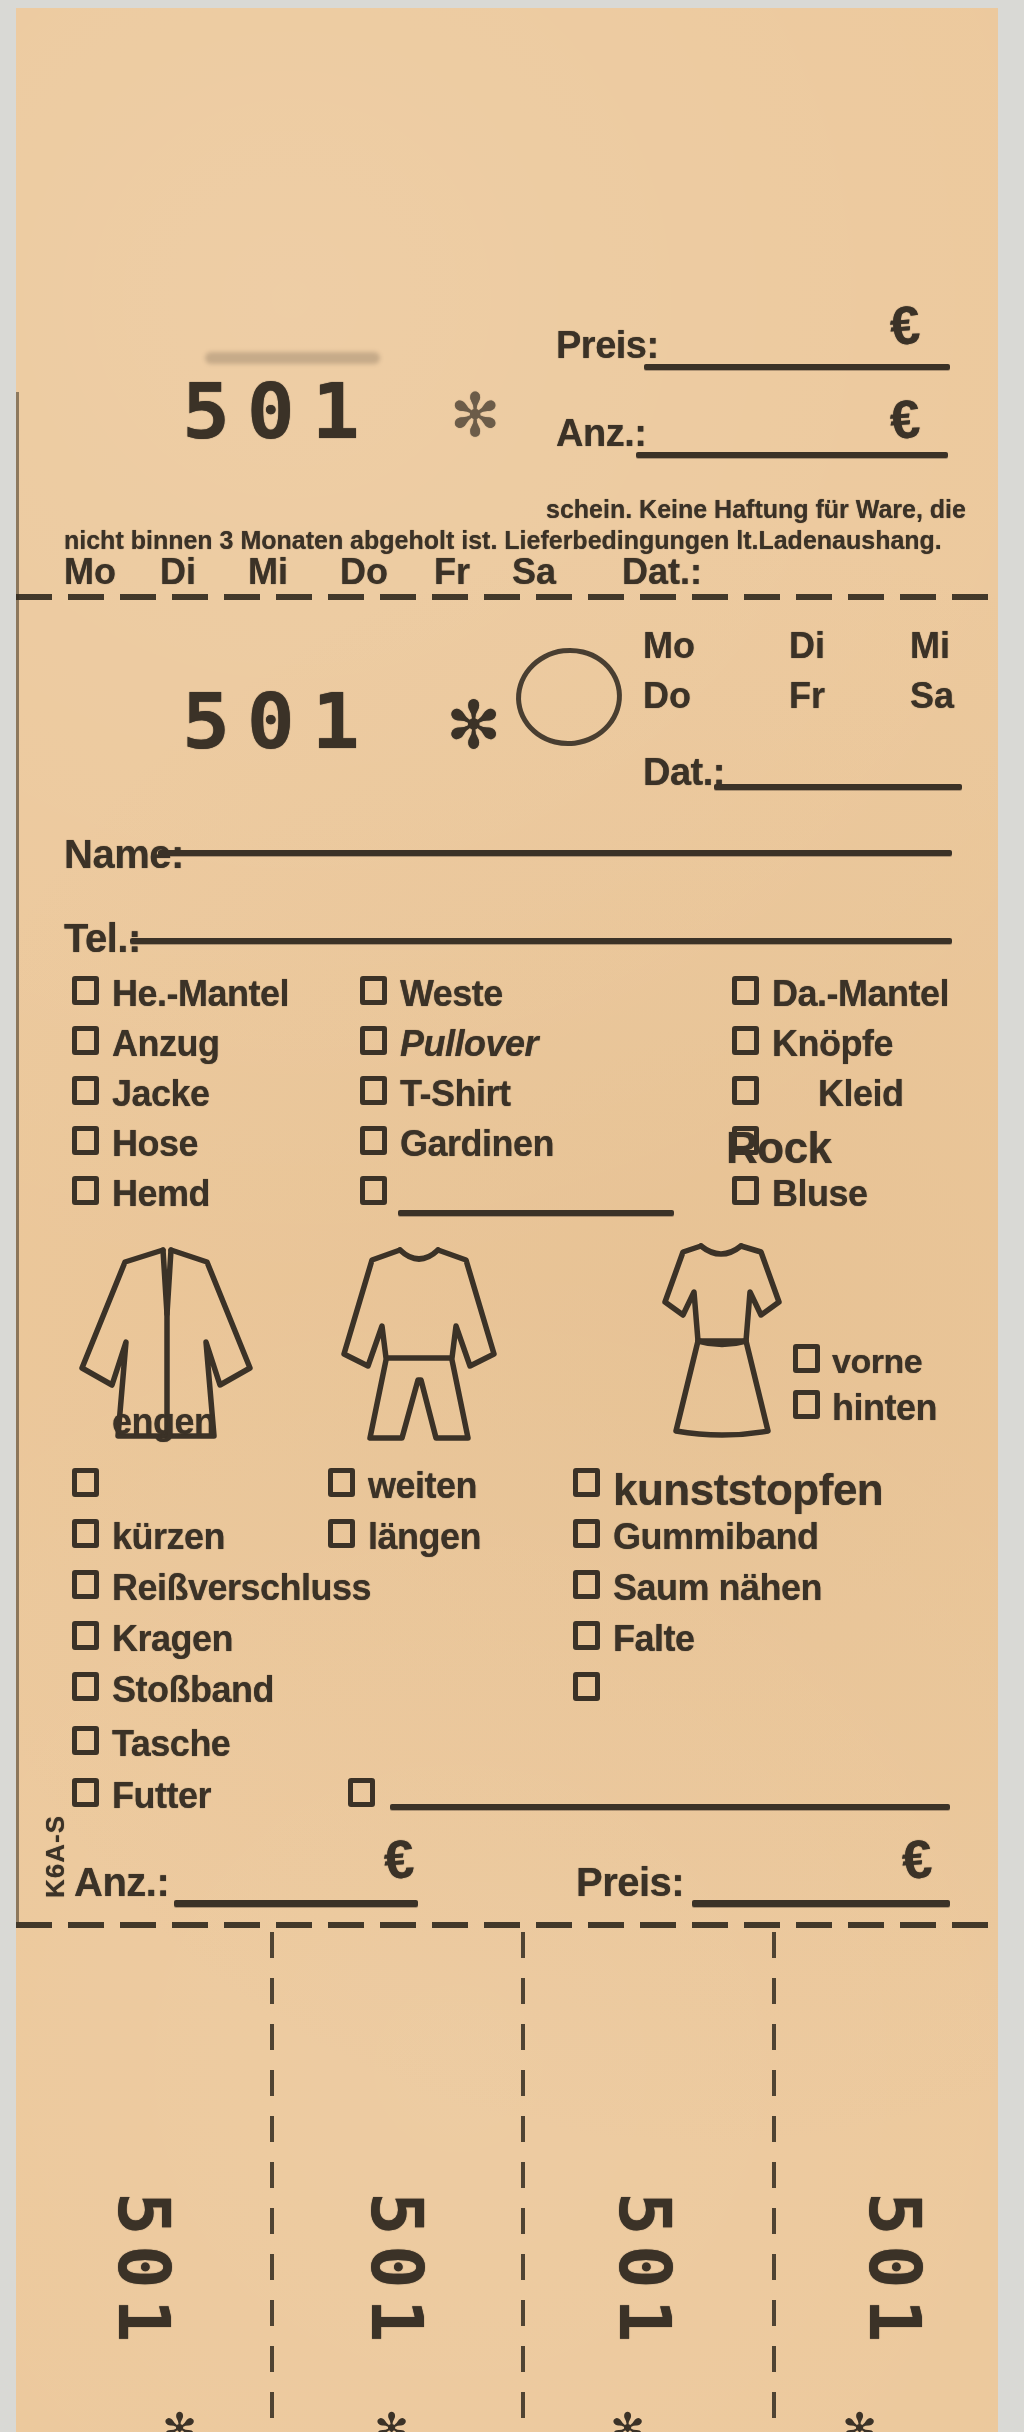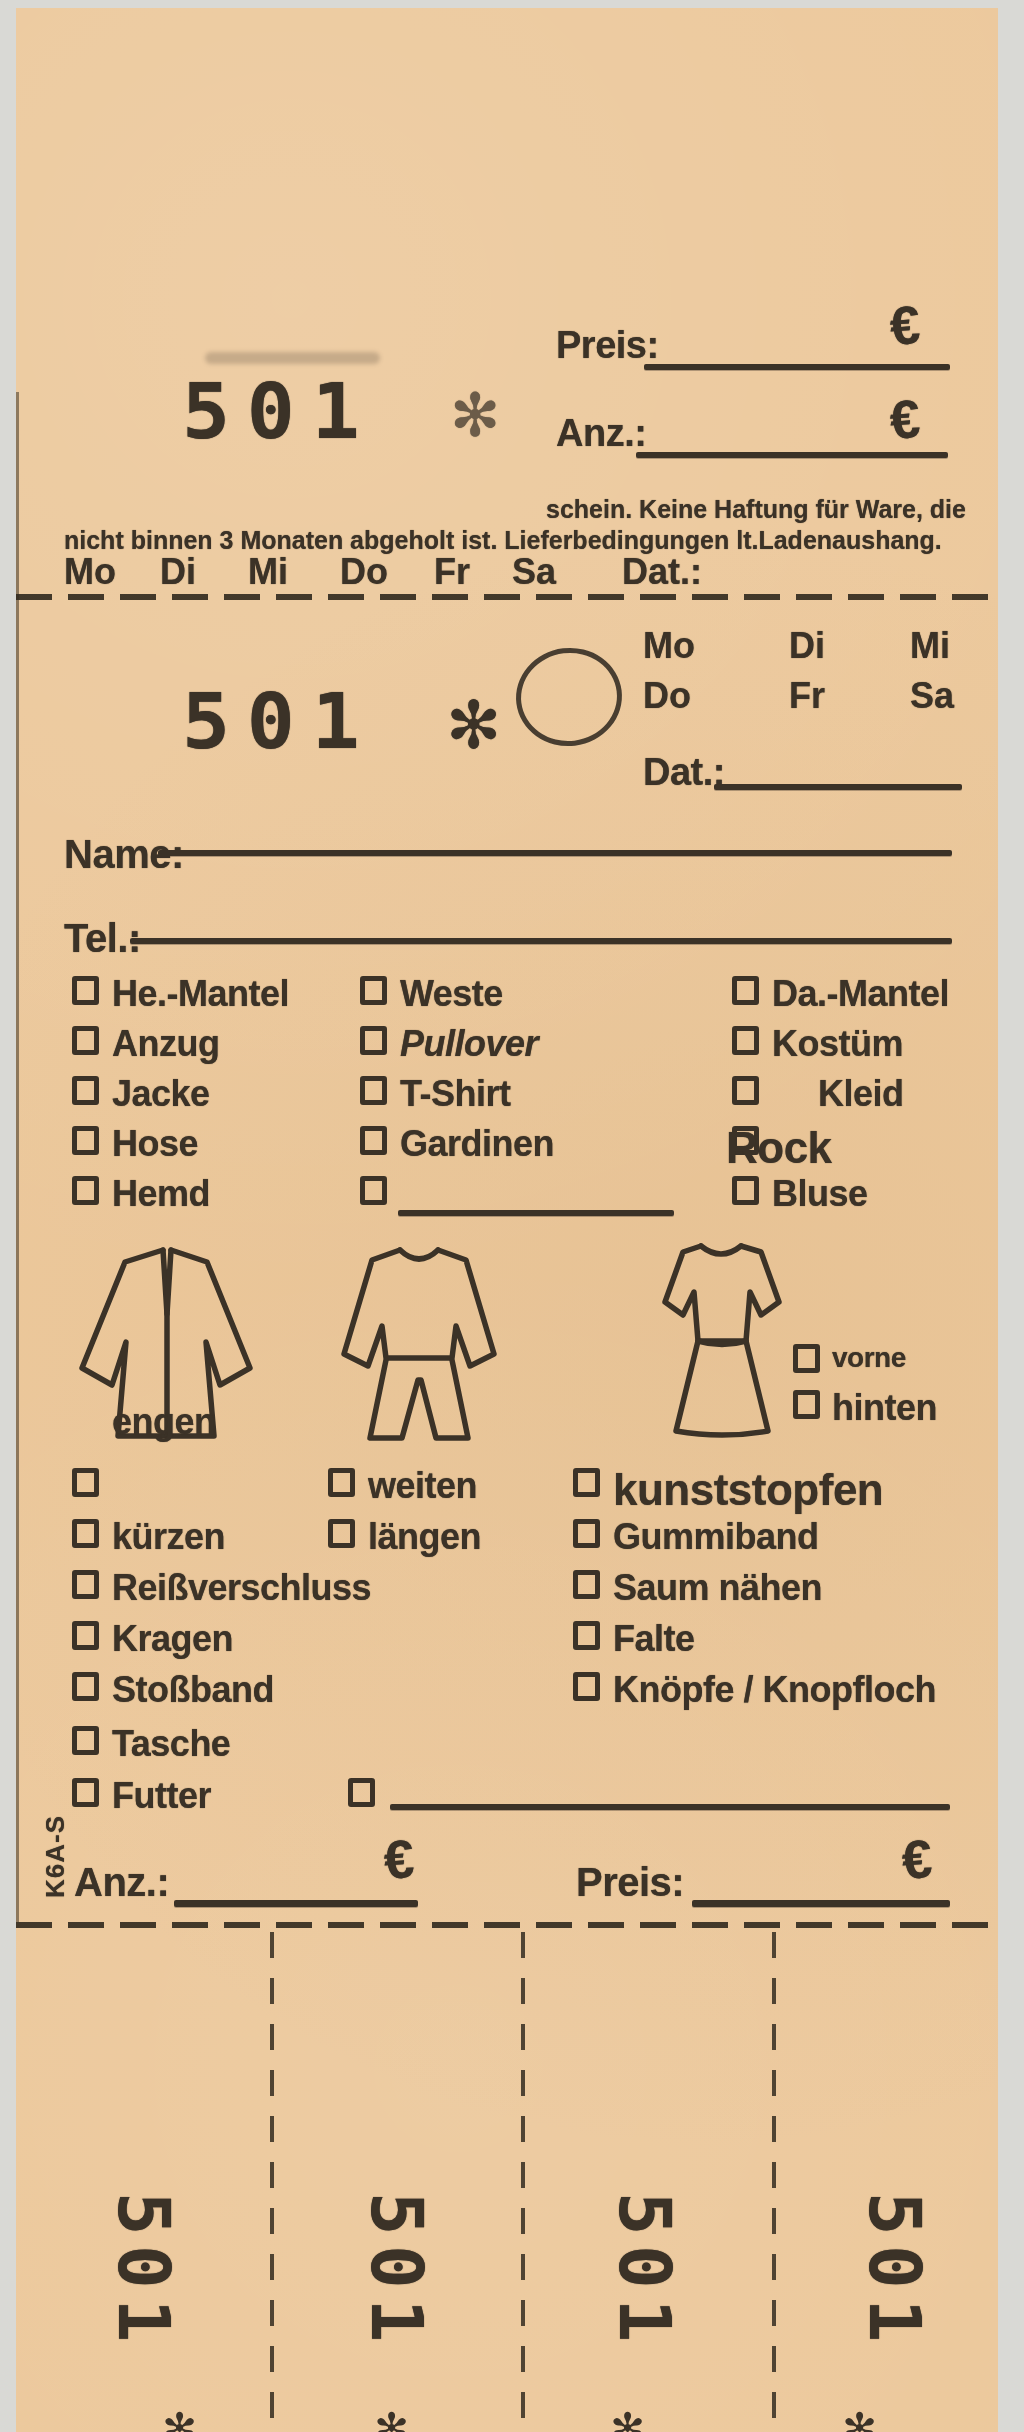--- a/index.html
+++ b/index.html
@@ -116,21 +116,21 @@
   <div class="cb" style="left:360px;top:1076px;"></div>
   <div class="lbl" style="left:400px;top:1076px;font-size:36px;">T-Shirt</div>
   <div class="cb" style="left:360px;top:1126px;"></div>
   <div class="lbl" style="left:400px;top:1126px;font-size:36px;">Gardinen</div>
   <div class="cb" style="left:360px;top:1176px;"></div>
   <div class="ln" style="left:398px;top:1210px;width:276px;height:6px;"></div>
 
   <div class="cb" style="left:732px;top:976px;"></div>
   <div class="lbl" style="left:772px;top:976px;font-size:36px;">Da.-Mantel</div>
   <div class="cb" style="left:732px;top:1026px;"></div>
-  <div class="lbl" style="left:772px;top:1026px;font-size:36px;">Kostüm</div>
+  <div class="lbl" style="left:772px;top:1026px;font-size:36px;">Knöpfe</div>
   <div class="cb" style="left:732px;top:1076px;"></div>
   <div class="lbl" style="left:772px;top:1076px;font-size:36px;margin-left:46px;">Kleid</div>
   <div class="cb" style="left:732px;top:1126px;"></div>
   <div class="lbl" style="left:726px;top:1126px;font-size:44px;">Rock</div>
   <div class="cb" style="left:732px;top:1176px;"></div>
   <div class="lbl" style="left:772px;top:1176px;font-size:36px;">Bluse</div>
 
   <svg class="garment" style="left:68px;top:1242px;" width="198" height="202" viewBox="0 0 198 202">
     <path d="M95,8 L57,20 L14,126 L44,143 L58,100 L50,194 L146,194 L138,100 L152,143 L182,126 L139,20 L103,8"></path>
     <path d="M95,8 L99,72 L99,194"></path>
@@ -142,21 +142,21 @@
     <path d="M74,118 L58,196 L90,196 L106,138 L109,138 L124,196 L156,196 L140,118"></path>
   </svg>
   <svg class="garment" style="left:633px;top:1238px;" width="178" height="208" viewBox="0 0 178 208">
     <path d="M68,8 Q88,24 108,8"></path>
     <path d="M68,8 L50,14 L32,64 L50,77 L61,54 L65,103 L113,103 L117,54 L128,77 L146,64 L128,14 L108,8"></path>
     <path d="M65,103 Q89,110 113,103"></path>
     <path d="M65,103 L43,193 Q89,201 135,193 L113,103"></path>
   </svg>
 
   <div class="cb" style="left:793px;top:1344px;"></div>
-  <div class="lbl" style="left:832px;top:1344px;font-size:28px;">vorne</div>
+  <div class="lbl" style="left:832px;top:1344px;font-size:34px;">vorne</div>
   <div class="cb" style="left:793px;top:1390px;"></div>
   <div class="lbl" style="left:832px;top:1390px;font-size:36px;">hinten</div>
 
   <div class="cb" style="left:72px;top:1468px;"></div>
   <div class="lbl" style="left:112px;top:1404px;font-size:36px;">engen</div>
   <div class="cb" style="left:328px;top:1468px;"></div>
   <div class="lbl" style="left:368px;top:1468px;font-size:36px;">weiten</div>
   <div class="cb" style="left:573px;top:1468px;"></div>
   <div class="lbl" style="left:613px;top:1468px;font-size:44px;">kunststopfen</div>
 
@@ -173,21 +173,20 @@
   <div class="lbl" style="left:613px;top:1570px;font-size:36px;">Saum nähen</div>
 
   <div class="cb" style="left:72px;top:1621px;"></div>
   <div class="lbl" style="left:112px;top:1621px;font-size:36px;">Kragen</div>
   <div class="cb" style="left:573px;top:1621px;"></div>
   <div class="lbl" style="left:613px;top:1621px;font-size:36px;">Falte</div>
 
   <div class="cb" style="left:72px;top:1672px;"></div>
   <div class="lbl" style="left:112px;top:1672px;font-size:36px;">Stoßband</div>
   <div class="cb" style="left:573px;top:1672px;"></div>
-  <div class="lbl" style="left:613px;top:1672px;font-size:36px;">Knöpfe / Knopfloch</div>
 
   <div class="cb" style="left:72px;top:1726px;"></div>
   <div class="lbl" style="left:112px;top:1726px;font-size:36px;">Tasche</div>
 
   <div class="cb" style="left:72px;top:1778px;"></div>
   <div class="lbl" style="left:112px;top:1778px;font-size:36px;">Futter</div>
   <div class="cb" style="left:348px;top:1778px;"></div>
   <div class="ln" style="left:390px;top:1804px;width:560px;height:6px;"></div>
 
   <div class="vform">

